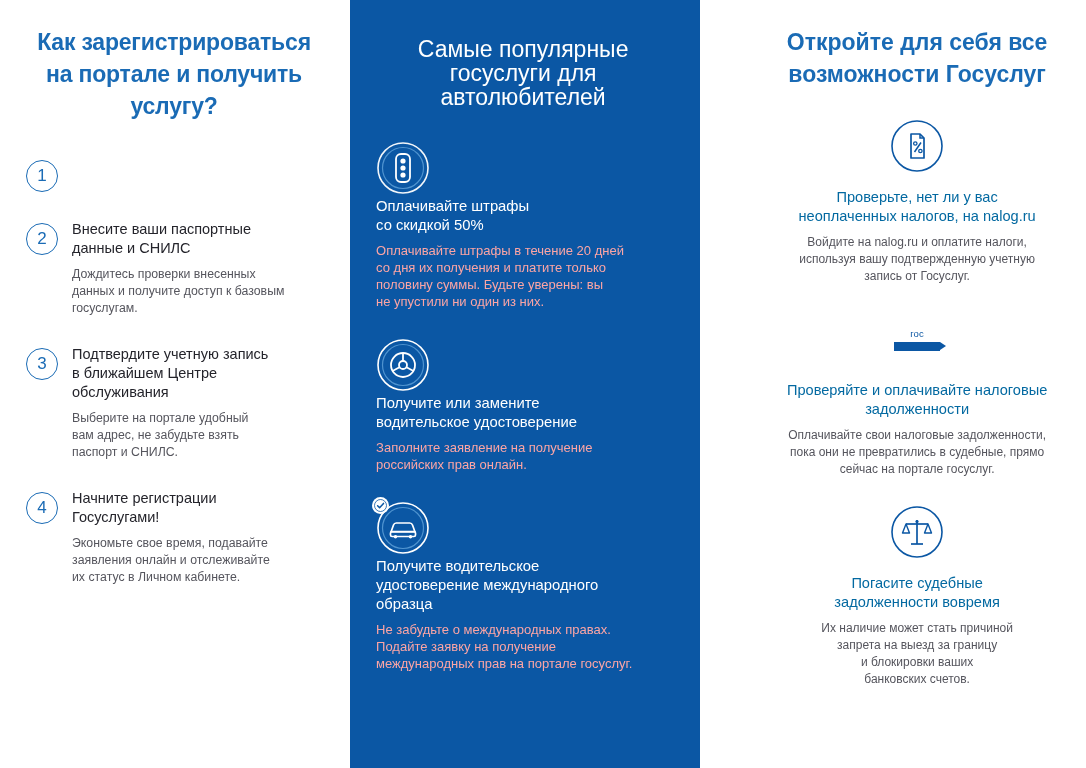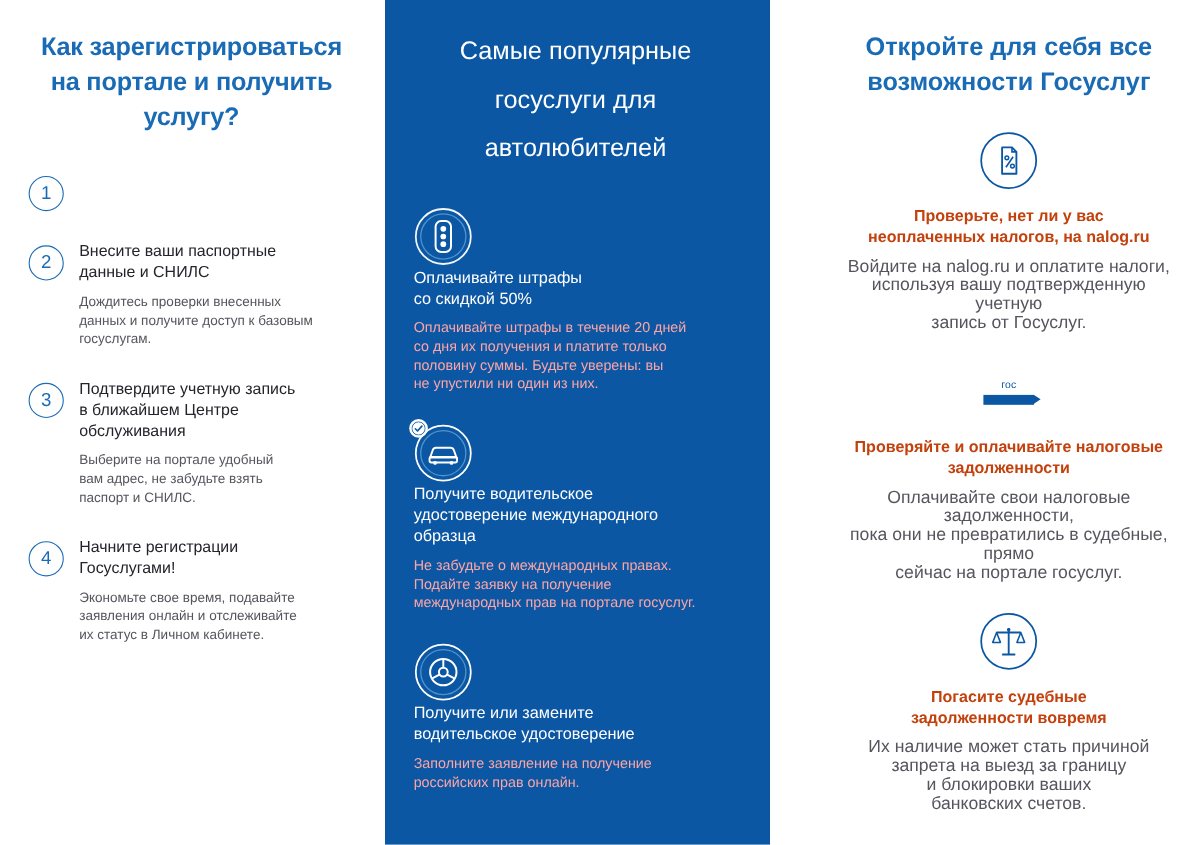--- a/index.html
+++ b/index.html
@@ -80,24 +80,24 @@
 
   
   .col-mid {
     width: 366px;
     box-sizing: border-box;
     background: #0b57a4;
     padding: 24px 30px 0 26px;
     color: #ffffff;
   }
   .col-mid h1 {
-    margin: 0;
+    margin: 13px;
     color: #ffffff;
     font-size: 23px;
-    line-height: 44px;
+    line-height: 24px;
     font-weight: normal;
     text-align: center;
   }
   .svc-list {
     margin-top: 32px;
   }
   .svc {
     display: flex;
     align-items: flex-start;
     margin-bottom: 28px;
@@ -159,30 +159,30 @@
   }
   .promo {
     margin-top: 26px;
   }
   .promo-icon {
     width: 60px;
     height: 60px;
     margin: 0 auto 12px auto;
   }
   .promo-title {
-    color: #c2410c;
+    color: #0369a1;
     font-size: 14.6px;
     line-height: 19px;
-    font-weight: bold;
+    font-weight: normal;
     margin-bottom: 8px;
     white-space: pre-line;
   }
   .promo-desc {
     color: #55555d;
-    font-size: 16px;
+    font-size: 12px;
     line-height: 17px;
     white-space: pre-line;
   }
   .promo + .promo {
     margin-top: 24px;
   }
   .gos-logo-box {
     width: 60px;
     height: 60px;
     margin: 0 auto 12px auto;
@@ -286,20 +286,40 @@
             <circle cx="27" cy="34" r="2.6" fill="#ffffff"></circle>
           </svg>
         </div>
         <div class="svc-body">
           <div class="svc-title">Оплачивайте штрафы
 со скидкой 50%</div>
           <div class="svc-desc">Оплачивайте штрафы в течение 20 дней
 со дня их получения и платите только
 половину суммы. Будьте уверены: вы
 не упустили ни один из них.</div>
+        </div>
+      </div>
+
+      <div class="svc">
+        <div class="svc-icon">
+          <svg width="54" height="54" viewBox="0 0 54 54">
+            <circle cx="27" cy="27" r="25" fill="none" stroke="#ffffff" stroke-width="1.6"></circle>
+            <circle cx="27" cy="27" r="20.5" fill="none" stroke="#4f93cf" stroke-width="1.2"></circle>
+            <circle cx="27" cy="27" r="12" fill="none" stroke="#ffffff" stroke-width="1.8"></circle>
+            <circle cx="27" cy="27" r="4" fill="none" stroke="#ffffff" stroke-width="1.8"></circle>
+            <line x1="27" y1="15" x2="27" y2="23" stroke="#ffffff" stroke-width="1.8"></line>
+            <line x1="16.5" y1="33" x2="23.5" y2="29.3" stroke="#ffffff" stroke-width="1.8"></line>
+            <line x1="37.5" y1="33" x2="30.5" y2="29.3" stroke="#ffffff" stroke-width="1.8"></line>
+          </svg>
+        </div>
+        <div class="svc-body">
+          <div class="svc-title">Получите или замените
+водительское удостоверение</div>
+          <div class="svc-desc">Заполните заявление на получение
+российских прав онлайн.</div>
         </div>
       </div>
 
       <div class="svc">
         <div class="svc-icon">
           <svg width="54" height="54" viewBox="0 0 54 54">
             <circle cx="27" cy="27" r="25" fill="none" stroke="#ffffff" stroke-width="1.6"></circle>
             <circle cx="27" cy="27" r="20.5" fill="none" stroke="#4f93cf" stroke-width="1.2"></circle>
             <path d="M15 31 L17.5 24 C18 22.6 19 22 20.3 22 H33.7 C35 22 36 22.6 36.5 24 L39 31 Z" fill="none" stroke="#ffffff" stroke-width="1.7" stroke-linejoin="round"></path>
             <rect x="14.5" y="30.5" width="25" height="5" rx="1.6" fill="none" stroke="#ffffff" stroke-width="1.7"></rect>
@@ -316,40 +336,20 @@
         <div class="svc-body">
           <div class="svc-title">Получите водительское
 удостоверение международного
 образца</div>
           <div class="svc-desc">Не забудьте о международных правах.
 Подайте заявку на получение
 международных прав на портале госуслуг.</div>
         </div>
       </div>
 
-      <div class="svc">
-        <div class="svc-icon">
-          <svg width="54" height="54" viewBox="0 0 54 54">
-            <circle cx="27" cy="27" r="25" fill="none" stroke="#ffffff" stroke-width="1.6"></circle>
-            <circle cx="27" cy="27" r="20.5" fill="none" stroke="#4f93cf" stroke-width="1.2"></circle>
-            <circle cx="27" cy="27" r="12" fill="none" stroke="#ffffff" stroke-width="1.8"></circle>
-            <circle cx="27" cy="27" r="4" fill="none" stroke="#ffffff" stroke-width="1.8"></circle>
-            <line x1="27" y1="15" x2="27" y2="23" stroke="#ffffff" stroke-width="1.8"></line>
-            <line x1="16.5" y1="33" x2="23.5" y2="29.3" stroke="#ffffff" stroke-width="1.8"></line>
-            <line x1="37.5" y1="33" x2="30.5" y2="29.3" stroke="#ffffff" stroke-width="1.8"></line>
-          </svg>
-        </div>
-        <div class="svc-body">
-          <div class="svc-title">Получите или замените
-водительское удостоверение</div>
-          <div class="svc-desc">Заполните заявление на получение
-российских прав онлайн.</div>
-        </div>
-      </div>
-
 
     </div>
   </div>
 
   <div class="col-right">
     <h1>Откройте для себя
 все возможности Госуслуг</h1>
 
     <div class="promo">
       <div class="promo-icon">

